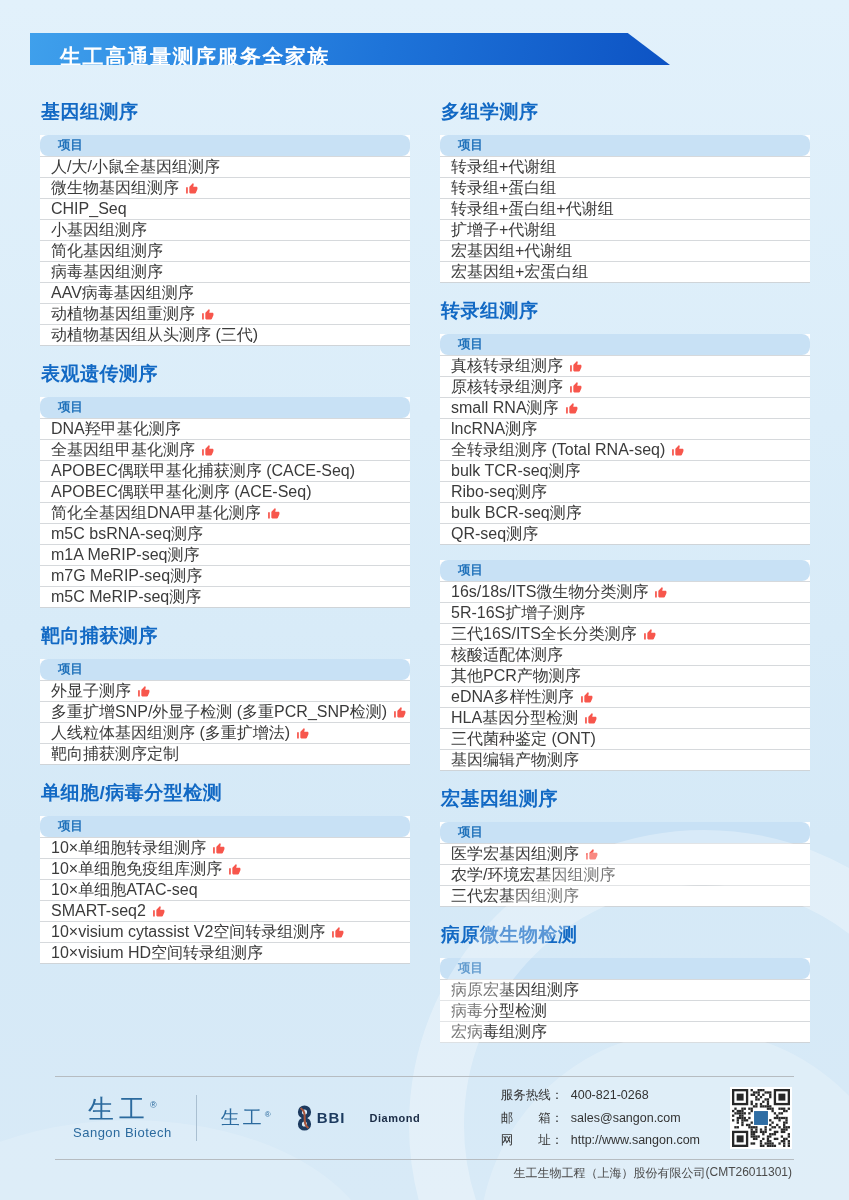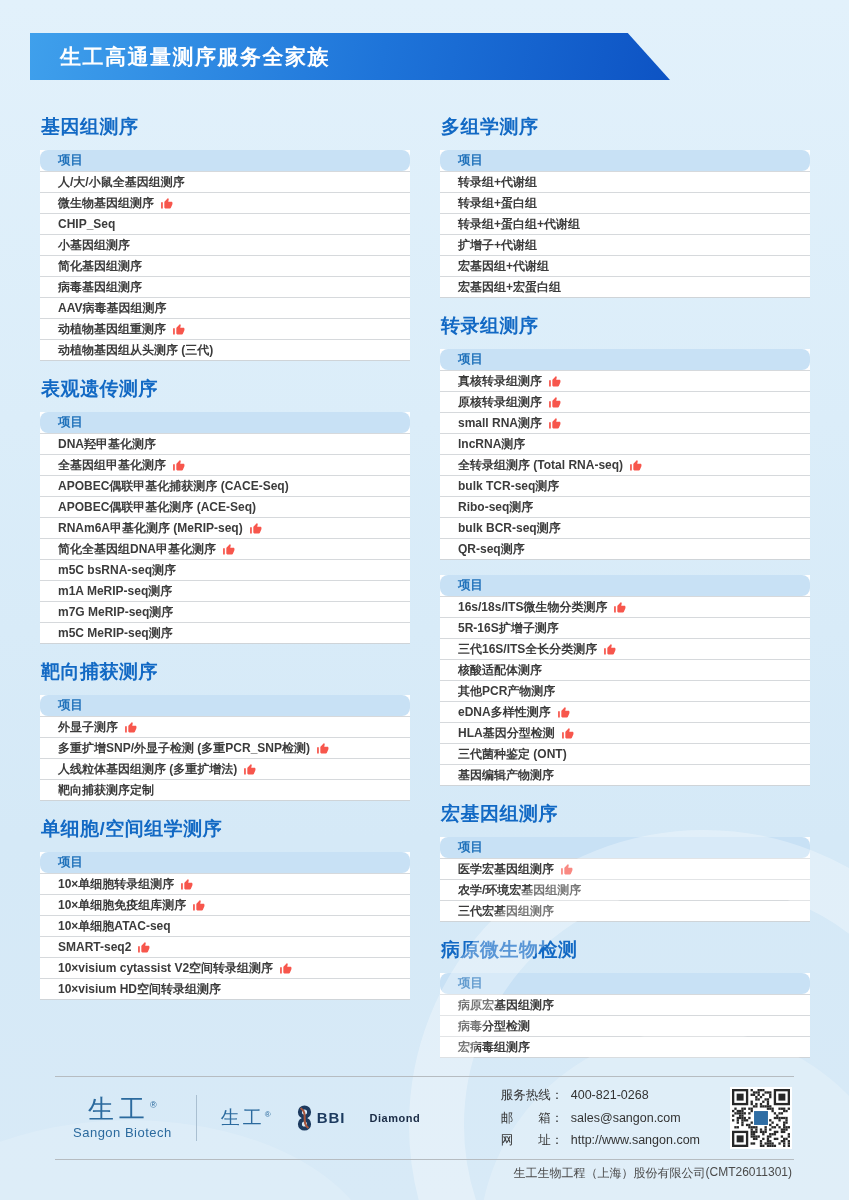--- a/index.html
+++ b/index.html
@@ -8,37 +8,37 @@
         background:linear-gradient(180deg,#e2f1fb 0%,#dbedf9 35%,#d5e9f7 70%,#d8eaf7 100%);}
   
   .ring1{position:absolute;right:-150px;top:830px;width:480px;height:480px;border-radius:50%;
          border:55px solid rgba(255,255,255,0.30);}
   .ring2{position:absolute;right:-60px;top:1030px;width:430px;height:430px;border-radius:50%;
          background:rgba(255,255,255,0.22);}
   .ring3{position:absolute;left:-120px;top:1120px;width:500px;height:300px;border-radius:50%;
          background:rgba(255,255,255,0.15);}
 
   
-  .banner{position:relative;margin:33px 0 0 30px;width:640px;height:47px;
+  .banner{position:relative;margin:33px 0 0 30px;width:640px;height:32px;
           background:linear-gradient(102deg,var(--banner-light,#3fa0ec) 0%,#1e74d9 55%,var(--banner-dark,#0d53c4) 100%);
           clip-path:polygon(0 0,93.4% 0,100% 100%,0 100%);}
   .banner h1{margin:0;padding-left:30px;line-height:47px;font-size:21px;color:#ffffff;
              font-weight:bold;letter-spacing:1.5px;}
 
   
   .columns{display:flex;gap:30px;padding:34px 39px 0 40px;}
   .col{flex:1;min-width:0;}
   .section{margin-bottom:15px;}
   .section-title{margin:14px 0 10px 1px;font-size:19px;font-weight:bold;color:var(--title-blue,#1269c4);letter-spacing:0.5px;}
   .section:first-child .section-title{margin-top:0;}
   .table{background:#ffffff;border-bottom:1px solid #cfd4d8;}
   .thead{background:var(--thead-bg,#c8e1f5);height:21px;display:flex;align-items:center;
          padding-left:18px;color:var(--thead-text,#2273bb);font-weight:bold;font-size:12.5px;border-radius:8px;}
-  .row{height:20px;display:flex;align-items:center;padding-left:18px;
-       border-top:1px solid #d6d9dc;font-size:12px;color:#3b3b3b;white-space:nowrap;font-weight:bold;}
+  .row{height:20px;display:flex;align-items:center;padding-left:11px;
+       border-top:1px solid #d6d9dc;font-size:16px;color:#3b3b3b;white-space:nowrap;}
   .row:first-of-type{border-top:none;}
   .thumb{width:13px;height:13px;margin-left:6px;flex:0 0 auto;}
 
   
   .footer-wrap{position:absolute;left:0;right:0;top:1076px;}
   .footer{margin:0 55px;border-top:1px solid #b6bcc1;border-bottom:1px solid #b6bcc1;
           padding:7px 0;display:flex;align-items:center;min-height:58px;}
   .logos{display:flex;align-items:center;gap:24px;padding-left:18px;}
   .logo-primary{text-align:center;color:#2b6a9e;}
   .logo-primary .logo-cn{font-size:26px;letter-spacing:5px;line-height:1;}
@@ -125,26 +125,20 @@
                 <path d="M2 21h3.2V9.6H2V21zM23 10.8c0-1-.8-1.9-1.9-1.9h-5.9l.9-4.3v-.3c0-.4-.2-.8-.4-1L14.8 2 8.6 8.2c-.4.3-.6.8-.6 1.3v9.6c0 1 .9 1.9 1.9 1.9h8.4c.8 0 1.5-.5 1.8-1.2l2.8-6.6c.1-.2.1-.4.1-.7v-1.7z" fill="#f7564c"></path>
               </svg>
             </div>
             <div class="row">
               <span>APOBEC偶联甲基化捕获测序 (CACE-Seq)</span>
             </div>
             <div class="row">
               <span>APOBEC偶联甲基化测序 (ACE-Seq)</span>
             </div>
             <div class="row">
-              <span>RNAm6A甲基化测序 (MeRIP-seq)</span>
-              <svg class="thumb" viewBox="0 0 24 24">
-                <path d="M2 21h3.2V9.6H2V21zM23 10.8c0-1-.8-1.9-1.9-1.9h-5.9l.9-4.3v-.3c0-.4-.2-.8-.4-1L14.8 2 8.6 8.2c-.4.3-.6.8-.6 1.3v9.6c0 1 .9 1.9 1.9 1.9h8.4c.8 0 1.5-.5 1.8-1.2l2.8-6.6c.1-.2.1-.4.1-.7v-1.7z" fill="#f7564c"></path>
-              </svg>
-            </div>
-            <div class="row">
               <span>简化全基因组DNA甲基化测序</span>
               <svg class="thumb" viewBox="0 0 24 24">
                 <path d="M2 21h3.2V9.6H2V21zM23 10.8c0-1-.8-1.9-1.9-1.9h-5.9l.9-4.3v-.3c0-.4-.2-.8-.4-1L14.8 2 8.6 8.2c-.4.3-.6.8-.6 1.3v9.6c0 1 .9 1.9 1.9 1.9h8.4c.8 0 1.5-.5 1.8-1.2l2.8-6.6c.1-.2.1-.4.1-.7v-1.7z" fill="#f7564c"></path>
               </svg>
             </div>
             <div class="row">
               <span>m5C bsRNA-seq测序</span>
             </div>
             <div class="row">
               <span>m1A MeRIP-seq测序</span>
@@ -180,21 +174,21 @@
               <svg class="thumb" viewBox="0 0 24 24">
                 <path d="M2 21h3.2V9.6H2V21zM23 10.8c0-1-.8-1.9-1.9-1.9h-5.9l.9-4.3v-.3c0-.4-.2-.8-.4-1L14.8 2 8.6 8.2c-.4.3-.6.8-.6 1.3v9.6c0 1 .9 1.9 1.9 1.9h8.4c.8 0 1.5-.5 1.8-1.2l2.8-6.6c.1-.2.1-.4.1-.7v-1.7z" fill="#f7564c"></path>
               </svg>
             </div>
             <div class="row">
               <span>靶向捕获测序定制</span>
             </div>
           </div>
         </section>
         <section class="section">
-          <h2 class="section-title">单细胞/空间组学测序</h2>
+          <h2 class="section-title">单细胞/病毒分型检测</h2>
           <div class="table">
             <div class="thead">
               <span>项目</span>
             </div>
             <div class="row">
               <span>10×单细胞转录组测序</span>
               <svg class="thumb" viewBox="0 0 24 24">
                 <path d="M2 21h3.2V9.6H2V21zM23 10.8c0-1-.8-1.9-1.9-1.9h-5.9l.9-4.3v-.3c0-.4-.2-.8-.4-1L14.8 2 8.6 8.2c-.4.3-.6.8-.6 1.3v9.6c0 1 .9 1.9 1.9 1.9h8.4c.8 0 1.5-.5 1.8-1.2l2.8-6.6c.1-.2.1-.4.1-.7v-1.7z" fill="#f7564c"></path>
               </svg>
             </div>

